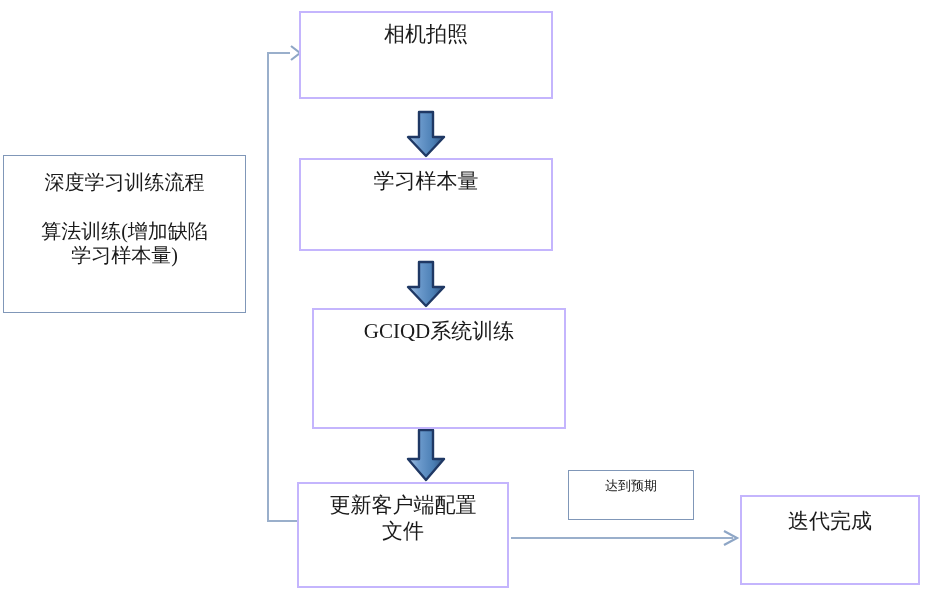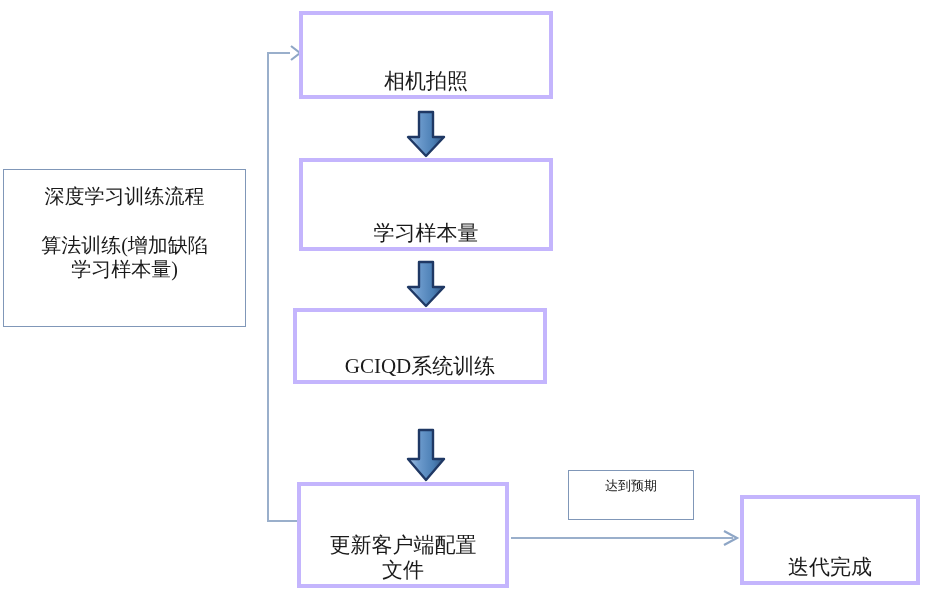--- a/index.html
+++ b/index.html
@@ -18,22 +18,21 @@
     overflow: hidden;
   }
   .node {
     position: absolute;
     box-sizing: border-box;
     background: #ffffff;
     display: flex;
     justify-content: center;
   }
   .node.thick {
-    border: 4px solid #c4b5fd;
-    align-items: flex-end;
+    border: 2px solid #c4b5fd;
   }
   .node.thin {
     border: 1.5px solid #8097b8;
   }
   .node-label {
     font-family: "Liberation Serif", "DejaVu Serif", serif;
     color: #1a1a1a;
     text-align: center;
     line-height: 1.22;
     white-space: pre-line;
@@ -120,37 +119,37 @@
   </div>
 
   <div class="node thick" style="left:299px; top:11px; width:254px; height:88px;">
     <span class="node-label proc-label">相机拍照</span>
   </div>
 
   <div class="node thick" style="left:299px; top:158px; width:254px; height:93px;">
     <span class="node-label proc-label">学习样本量</span>
   </div>
 
-  <div class="node thick" style="left:293px; top:308px; width:254px; height:76px;">
+  <div class="node thick" style="left:312px; top:308px; width:254px; height:121px;">
     <span class="node-label proc-label">GCIQD系统训练</span>
   </div>
 
   <div class="node thick" style="left:297px; top:482px; width:212px; height:106px;">
     <span class="node-label proc-label">更新客户端配置
 文件</span>
   </div>
 
   <div class="node thick" style="left:740px; top:495px; width:180px; height:90px;">
     <span class="node-label term-label">迭代完成</span>
   </div>
 
   <div class="node thin" style="left:568px; top:470px; width:126px; height:50px;">
     <span class="node-label tag-label">达到预期</span>
   </div>
 
-  <div class="node thin" style="left:3px; top:155px; width:243px; height:158px;margin-top:14px;">
+  <div class="node thin" style="left:3px; top:155px; width:243px; height:158px;">
     <span class="node-label panel-label">深度学习训练流程
 
 算法训练(增加缺陷
 学习样本量)</span>
   </div>
 
 </div>
 
 </body></html>

